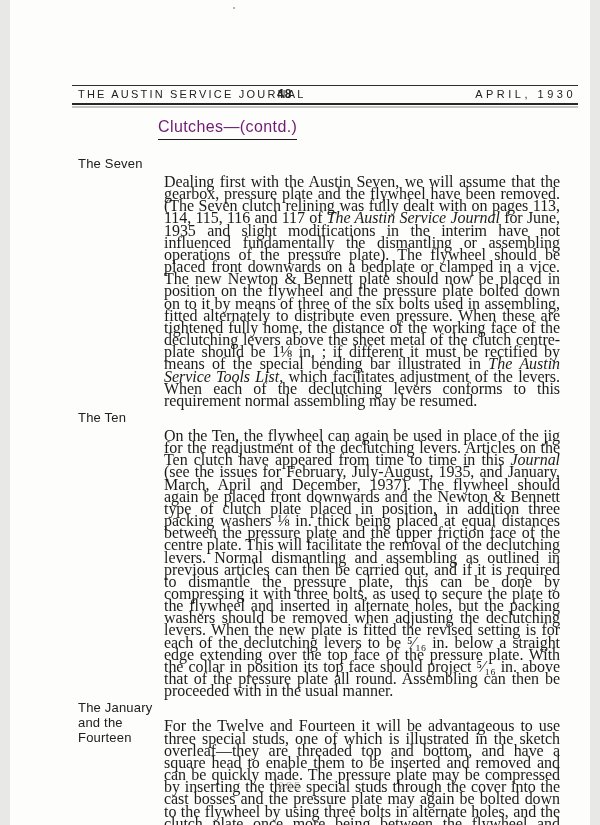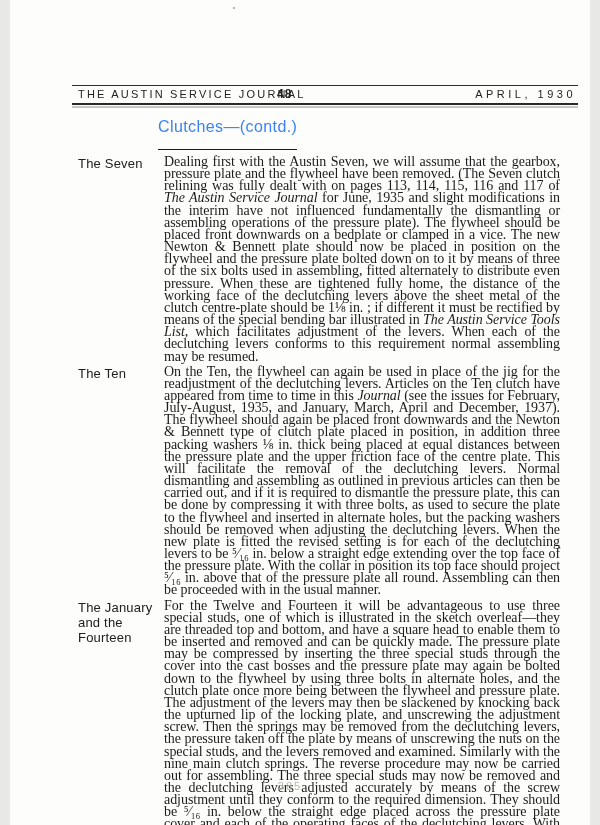--- a/index.html
+++ b/index.html
@@ -22,33 +22,33 @@
     position:absolute;top:88px;left:62px;right:12px;height:14px;
     font-family:"Liberation Sans","DejaVu Sans",sans-serif;
     font-size:11px;color:#222;
   }
   .journal-title{position:absolute;left:6px;top:0;letter-spacing:2.2px;}
   .page-number{position:absolute;left:205px;top:-1px;font-size:12px;font-weight:bold;letter-spacing:1px;}
   .issue-date{position:absolute;right:2px;top:0;letter-spacing:3.5px;}
   .article-heading{
     position:absolute;top:118px;left:148px;margin:0;
     font-family:"Liberation Sans","DejaVu Sans",sans-serif;
-    font-size:16px;font-weight:normal;letter-spacing:.4px;color:#3b82f6;
-    border-bottom:1.5px solid #1c1c1c;padding-bottom:13px;text-align:right;
+    font-size:16px;font-weight:normal;letter-spacing:.4px;color:#701a75;
+    border-bottom:1.5px solid #1c1c1c;padding-bottom:3px;text-align:right;
   }
   .content{position:absolute;top:156px;left:68px;width:482px;}
   .section{display:grid;grid-template-columns:86px 396px;margin-bottom:3px;}
   .section-label{
     font-family:"Liberation Sans","DejaVu Sans",sans-serif;
     font-size:13px;line-height:15px;color:#202020;letter-spacing:.2px;
     padding-right:8px;
   }
   .section-text{
-    font-size:14px;line-height:12.15px;text-align:justify;
-    color:#1b1b1b;letter-spacing:-0.05px;
+    font-size:16px;line-height:12.15px;text-align:justify;
+    color:#1b1b1b;letter-spacing:-0.05px;margin-top:20px;
   }
   .section-text .italic{font-style:italic;}
   .page-footer{
     position:absolute;top:780px;left:0;width:100%;text-align:center;
     font-family:"Liberation Sans","DejaVu Sans",sans-serif;
     font-size:11px;letter-spacing:2px;color:#b7b7ad;
     transform:translateX(-10px);
   }
 </style>
 </head>

